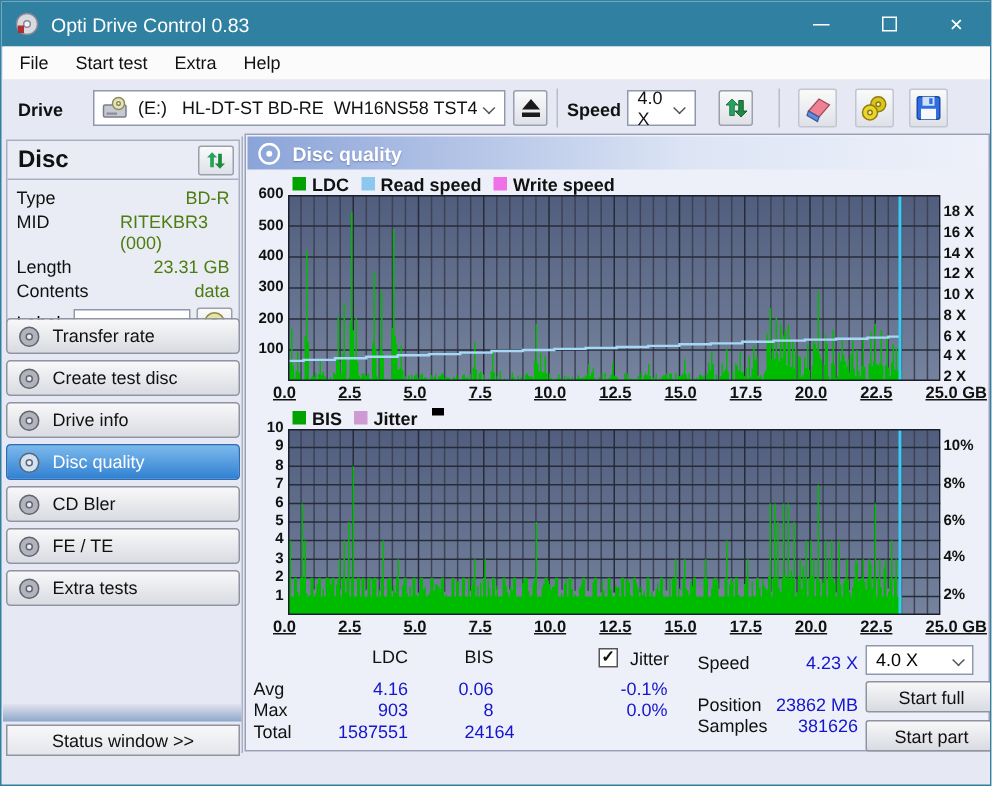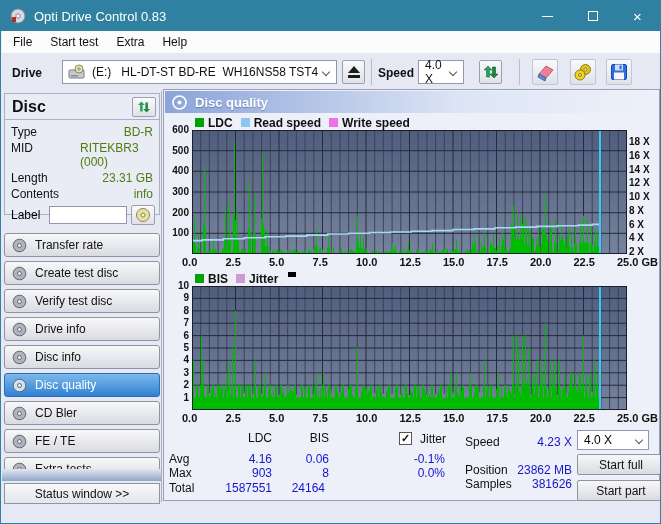--- a/index.html
+++ b/index.html
@@ -38,21 +38,21 @@
   .disc-panel-header .ttl { font-size:16px; font-weight:bold; margin-left:7px; color:#111; }
   .mini-btn { position:absolute; right:3px; top:3px; width:24px; height:20px; background:linear-gradient(#fafafa,#dfe1e8); border:1px solid #9aa0ae; border-radius:2px; display:flex; align-items:center; justify-content:center; }
   .disc-rows { padding:4px 0 0 0; }
   .disc-row { display:flex; justify-content:space-between; padding:1px 6px; font-size:12px; }
   .disc-row .lab { color:#111; }
   .disc-row .val { color:#4d7c0f;margin-left:47px; }
   .label-row { display:flex; align-items:center; padding:3px 4px 0 6px; font-size:12px; }
   .label-input { width:78px; height:18px; border:1px solid #8f98ad; background:#fff; margin-left:9px; font-size:11px; }
   .label-disc-btn { width:24px; height:20px; margin-left:4px; background:linear-gradient(#fafafa,#dfe1e8); border:1px solid #9aa0ae; border-radius:2px; display:flex; align-items:center; justify-content:center; }
 
-  .nav { position:absolute; left:2px; top:142px; width:140px;border-radius:19px; }
+  .nav { position:absolute; left:2px; top:121px; width:140px;border-radius:19px; }
   .nav-btn { position:relative; width:156px; height:24px; margin-bottom:4px; background:linear-gradient(#f8f8f9,#d9dbe2); border:1px solid #8f949e; border-radius:3px; display:flex; align-items:center; font-size:12px; color:#111; }
   .nav-btn.selected { background:linear-gradient(#7cb9ec,#3181d2); border-color:#2a6db8; color:#fff; }
   .nav-btn .nav-ico { margin:0 8px 0 7px; display:flex; }
   .side-strip { position:absolute; left:0px; top:378px; width:159px; height:12px; background:linear-gradient(#e3e5ef,#8ea7ca); }
   .status-win-btn { position:absolute; left:2px; top:392px; width:156px; height:21px; background:linear-gradient(#f8f8f9,#e4e6ec); border:1px solid #8f949e; display:flex; align-items:center; justify-content:center; font-size:12px; color:#111; }
 
   
   .main-panel { position:absolute; left:162px; top:88px; width:497px; height:412px; background:#edf0f8; border:1px solid #9ba0b8; }
   .dq-header { position:absolute; left:1px; top:1px; width:493px; height:22px; background:linear-gradient(to right,#8ba4d8,#dde5f5 60%,#eef1fa); display:flex; align-items:center; }
   .dq-header .ttl { color:#fff; font-size:13px; font-weight:bold; margin-left:8px; text-shadow:0 1px 1px rgba(60,80,140,.5); }
@@ -62,21 +62,21 @@
   .legend { position:absolute; left:30px; top:0px; height:13px; display:flex; align-items:center; font-size:12px; font-weight:bold; color:#111; }
   .legend .sq { width:9px; height:9px; margin-right:4px; display:inline-block; }
   .legend .entry { display:flex; align-items:center; margin-right:8px; }
   .legend-mark { width:8px; height:5px; background:#000; margin-left:2px; margin-top:-8px; }
   .plot { position:absolute; left:27px; top:14px; }
   .ylabL { position:absolute; left:0; top:14px; width:24px; height:124px; }
   .ylabR { position:absolute; left:464px; top:14px; width:30px; height:124px;margin-top:12px; }
   .ylabL div, .ylabR div { position:absolute; font-size:10px; font-weight:bold; color:#111; white-space:nowrap; }
   .ylabL div { right:0; }
   .xlabs { position:absolute; left:27px; top:140px; width:435px; height:13px; }
-  .xlabs div { position:absolute; font-size:11px; font-weight:bold; color:#111; white-space:nowrap; }
+  .xlabs div { position:absolute; font-size:11px; font-weight:bold; color:#111; white-space:nowrap;text-decoration:underline; }
 
   
   .stats { position:absolute; left:1px; top:338px; width:494px; height:73px; font-size:12px; }
   .stats .cell { position:absolute; color:#111; }
   .stats .num { position:absolute; color:#1515cc; text-align:right; }
   .stats .hdr { position:absolute; color:#111; text-align:right; }
   .chk { position:absolute; width:13px; height:13px; background:#fff; border:1px solid #555; font-size:11px; line-height:11px; text-align:center; color:#111; font-weight:bold; }
   .stats-combo { position:absolute; left:412px; top:2px; width:72px; height:20px; background:#fff; border:1px solid #8f98ad; display:flex; align-items:center; font-size:12px; padding-left:6px; }
   .stats-btn { position:absolute; left:412px; width:88px; height:21px; background:linear-gradient(#f8f8f9,#d9dbe2); border:1px solid #8f949e; border-radius:2px; display:flex; align-items:center; justify-content:center; font-size:12px; color:#111; }
 
@@ -200,21 +200,21 @@
           <div class="disc-row">
             <span class="lab">MID</span>
             <span class="val">RITEKBR3 (000)</span>
           </div>
           <div class="disc-row">
             <span class="lab">Length</span>
             <span class="val">23.31 GB</span>
           </div>
           <div class="disc-row">
             <span class="lab">Contents</span>
-            <span class="val">info</span>
+            <span class="val">data</span>
           </div>
         </div>
       <div class="label-row">
         <span>Label</span>
         <input class="label-input" type="text" value="" style="">
         <div class="label-disc-btn">
           <svg width="16" height="16">
             <circle cx="8" cy="8" r="6.5" fill="#e6e2a6" stroke="#8d8a52"></circle>
               <circle cx="8" cy="8" r="2" fill="#f7f5dd" stroke="#8d8a52"></circle>
           </svg>
@@ -240,39 +240,21 @@
           </span>
           <span>Create test disc</span>
         </div>
         <div class="nav-btn">
           <span class="nav-ico">
             <svg width="15" height="15">
               <circle cx="7.5" cy="7.5" r="6.3" fill="#b2b4bd" stroke="#62646e"></circle>
               <circle cx="7.5" cy="7.5" r="2" fill="#eceef5" stroke="#62646e"></circle>
             </svg>
           </span>
-          <span>Verify test disc</span>
-        </div>
-        <div class="nav-btn">
-          <span class="nav-ico">
-            <svg width="15" height="15">
-              <circle cx="7.5" cy="7.5" r="6.3" fill="#b2b4bd" stroke="#62646e"></circle>
-              <circle cx="7.5" cy="7.5" r="2" fill="#eceef5" stroke="#62646e"></circle>
-            </svg>
-          </span>
           <span>Drive info</span>
-        </div>
-        <div class="nav-btn">
-          <span class="nav-ico">
-            <svg width="15" height="15">
-              <circle cx="7.5" cy="7.5" r="6.3" fill="#b2b4bd" stroke="#62646e"></circle>
-              <circle cx="7.5" cy="7.5" r="2" fill="#eceef5" stroke="#62646e"></circle>
-            </svg>
-          </span>
-          <span>Disc info</span>
         </div>
         <div class="nav-btn selected">
           <span class="nav-ico">
             <svg width="15" height="15">
               <circle cx="7.5" cy="7.5" r="6.3" fill="#cfe2f6" stroke="#62646e"></circle>
               <circle cx="7.5" cy="7.5" r="2" fill="#eceef5" stroke="#62646e"></circle>
             </svg>
           </span>
           <span>Disc quality</span>
         </div>
@@ -523,20 +505,27 @@
           <line x1="0" y1="62.0" x2="435" y2="62.0" stroke="#262b38" stroke-width="1"></line>
           <line x1="0" y1="49.6" x2="435" y2="49.6" stroke="#262b38" stroke-width="1"></line>
           <line x1="0" y1="37.2" x2="435" y2="37.2" stroke="#262b38" stroke-width="1"></line>
           <line x1="0" y1="24.8" x2="435" y2="24.8" stroke="#262b38" stroke-width="1"></line>
           <line x1="0" y1="12.4" x2="435" y2="12.4" stroke="#262b38" stroke-width="1"></line>
           <path d="M0 124L0 107.7L1 107.9L2 108.3L3 108.2L4 108.2L5 108.2L6 108.0L7 107.5L8 107.2L9 106.7L10 106.9L11 106.7L12 107.4L13 107.5L14 106.9L15 107.1L16 106.8L17 106.7L18 107.3L19 106.5L20 106.8L21 106.4L22 106.9L23 107.2L24 106.2L25 106.7L26 107.2L27 106.8L28 107.2L29 107.2L30 106.8L31 105.9L32 106.7L33 106.2L34 106.9L35 106.7L36 106.9L37 106.3L38 107.3L39 106.6L40 107.2L41 107.1L42 106.8L43 107.3L44 107.2L45 107.1L46 106.2L47 107.4L48 107.4L49 106.6L50 107.5L51 107.7L52 107.5L53 106.6L54 106.5L55 106.9L56 107.9L57 107.6L58 108.1L59 107.1L60 108.1L61 108.0L62 108.2L63 107.5L64 107.3L65 107.2L66 108.1L67 108.2L68 107.8L69 107.5L70 108.0L71 107.9L72 108.0L73 107.7L74 108.4L75 108.1L76 108.5L77 108.0L78 108.9L79 108.4L80 109.1L81 109.0L82 108.6L83 108.9L84 109.4L85 109.5L86 108.5L87 109.5L88 108.3L89 108.5L90 109.2L91 108.4L92 108.4L93 109.5L94 109.2L95 109.5L96 109.0L97 109.2L98 109.2L99 109.4L100 108.8L101 108.5L102 109.2L103 108.4L104 108.2L105 108.7L106 109.5L107 109.4L108 108.7L109 109.1L110 108.1L111 108.5L112 108.0L113 108.1L114 107.9L115 107.8L116 109.0L117 107.7L118 107.9L119 108.8L120 108.7L121 108.7L122 107.5L123 108.4L124 108.1L125 108.3L126 107.9L127 108.3L128 107.6L129 106.8L130 106.8L131 106.8L132 107.2L133 106.8L134 108.0L135 107.6L136 106.9L137 106.7L138 107.6L139 107.0L140 106.8L141 106.5L142 107.3L143 106.3L144 106.4L145 106.8L146 106.0L147 106.6L148 107.2L149 106.4L150 106.2L151 106.9L152 106.1L153 106.8L154 106.4L155 106.8L156 106.2L157 105.8L158 107.0L159 106.1L160 106.2L161 106.1L162 106.4L163 107.1L164 107.1L165 106.3L166 106.4L167 107.2L168 106.4L169 107.4L170 106.2L171 106.3L172 106.7L173 107.2L174 107.5L175 106.6L176 106.4L177 106.4L178 107.0L179 107.6L180 107.2L181 107.8L182 107.2L183 107.2L184 108.1L185 108.2L186 106.9L187 107.6L188 107.2L189 108.3L190 107.9L191 107.6L192 108.1L193 108.4L194 108.5L195 108.0L196 108.4L197 108.7L198 107.6L199 108.4L200 107.8L201 108.1L202 108.7L203 108.0L204 108.1L205 109.4L206 108.9L207 108.6L208 109.1L209 108.5L210 109.6L211 108.8L212 109.6L213 109.3L214 108.8L215 109.3L216 109.5L217 108.8L218 109.2L219 109.4L220 109.1L221 109.3L222 109.6L223 109.3L224 108.5L225 108.4L226 108.3L227 108.2L228 108.3L229 108.4L230 109.4L231 109.0L232 109.4L233 109.3L234 108.9L235 109.0L236 109.2L237 107.9L238 107.9L239 108.0L240 107.7L241 109.0L242 108.4L243 108.9L244 107.6L245 107.4L246 108.0L247 107.5L248 107.7L249 108.6L250 107.5L251 108.0L252 107.4L253 108.1L254 107.0L255 107.4L256 107.4L257 107.0L258 107.7L259 107.4L260 107.1L261 106.6L262 107.7L263 107.5L264 106.9L265 107.5L266 106.2L267 106.7L268 106.9L269 107.5L270 107.3L271 106.2L272 107.0L273 106.0L274 106.6L275 106.9L276 106.8L277 106.9L278 106.6L279 106.1L280 105.8L281 106.6L282 107.0L283 106.8L284 106.7L285 107.2L286 105.9L287 106.2L288 106.6L289 106.2L290 106.2L291 106.6L292 106.9L293 107.1L294 107.2L295 107.4L296 106.9L297 106.5L298 106.9L299 107.6L300 107.7L301 106.4L302 107.1L303 106.6L304 107.4L305 107.2L306 107.4L307 107.4L308 107.1L309 107.9L310 107.8L311 107.3L312 107.2L313 107.1L314 107.2L315 108.4L316 107.2L317 108.2L318 108.0L319 108.1L320 107.7L321 107.5L322 108.2L323 108.9L324 108.3L325 108.3L326 108.5L327 108.6L328 108.9L329 108.8L330 109.1L331 108.8L332 108.6L333 109.1L334 108.8L335 108.8L336 108.9L337 109.5L338 109.1L339 109.2L340 108.3L341 109.2L342 108.6L343 108.5L344 108.8L345 109.5L346 108.6L347 108.7L348 109.7L349 109.6L350 109.5L351 109.1L352 108.9L353 108.4L354 108.8L355 108.9L356 108.6L357 109.1L358 108.8L359 108.6L360 108.2L361 109.4L362 108.5L363 107.9L364 108.7L365 108.7L366 109.1L367 108.9L368 108.3L369 107.9L370 108.1L371 108.2L372 108.2L373 108.1L374 107.5L375 107.6L376 107.3L377 107.4L378 108.3L379 107.4L380 107.8L381 108.2L382 107.2L383 106.7L384 107.4L385 106.7L386 107.2L387 107.1L388 106.9L389 107.7L390 106.3L391 106.6L392 106.3L393 106.7L394 106.7L395 106.5L396 107.2L397 106.7L398 107.0L399 106.6L400 106.2L401 106.5L402 107.1L403 106.0L404 106.8L405 106.3L406 105.8L407 106.6L408 106.7L408 124Z" fill="#7e7c9e" stroke="none"></path>
           <path d="M0.5 124V99.2M1.5 124V74.4M2.5 124V111.6M3.5 124V111.6M4.5 124V99.2M5.5 124V99.2M6.5 124V108.4M7.5 124V111.0M8.5 124V99.2M9.5 124V49.6M10.5 124V99.2M11.5 124V74.4M12.5 124V109.4M13.5 124V111.6M14.5 124V110.6M15.5 124V99.2M16.5 124V99.2M17.5 124V111.6M18.5 124V109.5M19.5 124V103.4M20.5 124V99.2M21.5 124V99.2M22.5 124V111.6M23.5 124V106.7M24.5 124V111.6M25.5 124V99.2M26.5 124V99.2M27.5 124V99.6M28.5 124V103.5M29.5 124V99.2M30.5 124V99.2M31.5 124V111.5M32.5 124V103.7M33.5 124V99.2M34.5 124V86.8M35.5 124V111.6M36.5 124V99.2M37.5 124V74.4M38.5 124V108.8M39.5 124V99.2M40.5 124V62.0M41.5 124V111.6M42.5 124V99.2M43.5 124V24.8M44.5 124V111.6M45.5 124V111.6M46.5 124V99.2M47.5 124V99.2M48.5 124V111.6M49.5 124V99.2M50.5 124V99.2M51.5 124V111.6M52.5 124V111.6M53.5 124V99.2M54.5 124V99.2M55.5 124V111.6M56.5 124V100.3M57.5 124V99.2M58.5 124V99.2M59.5 124V111.6M60.5 124V107.1M61.5 124V111.6M62.5 124V99.2M63.5 124V74.4M64.5 124V111.6M65.5 124V111.6M66.5 124V100.8M67.5 124V99.2M68.5 124V99.2M69.5 124V111.6M70.5 124V104.5M71.5 124V109.0M72.5 124V99.2M73.5 124V86.8M74.5 124V111.6M75.5 124V111.6M76.5 124V104.4M77.5 124V99.2M78.5 124V99.2M79.5 124V109.4M80.5 124V111.6M81.5 124V105.2M82.5 124V111.6M83.5 124V99.2M84.5 124V99.2M85.5 124V110.4M86.5 124V111.6M87.5 124V108.6M88.5 124V99.2M89.5 124V99.2M90.5 124V107.2M91.5 124V105.5M92.5 124V111.6M93.5 124V110.7M94.5 124V109.2M95.5 124V99.2M96.5 124V99.2M97.5 124V108.0M98.5 124V103.3M99.5 124V103.9M100.5 124V105.1M101.5 124V106.7M102.5 124V99.2M103.5 124V99.2M104.5 124V111.6M105.5 124V110.1M106.5 124V111.6M107.5 124V111.6M108.5 124V111.6M109.5 124V99.2M110.5 124V99.2M111.5 124V111.6M112.5 124V102.2M113.5 124V101.4M114.5 124V111.6M115.5 124V111.6M116.5 124V99.2M117.5 124V99.2M118.5 124V111.6M119.5 124V111.6M120.5 124V99.2M121.5 124V111.6M122.5 124V104.7M123.5 124V99.2M124.5 124V86.8M125.5 124V111.6M126.5 124V104.7M127.5 124V111.6M128.5 124V102.4M129.5 124V111.6M130.5 124V99.2M131.5 124V86.8M132.5 124V111.6M133.5 124V100.7M134.5 124V106.1M135.5 124V111.6M136.5 124V99.2M137.5 124V99.2M138.5 124V111.2M139.5 124V104.5M140.5 124V111.6M141.5 124V111.6M142.5 124V111.6M143.5 124V99.2M144.5 124V99.2M145.5 124V104.6M146.5 124V108.8M147.5 124V111.6M148.5 124V105.3M149.5 124V107.1M150.5 124V99.2M151.5 124V99.2M152.5 124V111.6M153.5 124V111.6M154.5 124V111.6M155.5 124V111.6M156.5 124V102.9M157.5 124V99.2M158.5 124V99.2M159.5 124V99.8M160.5 124V107.9M161.5 124V111.6M162.5 124V110.8M163.5 124V102.4M164.5 124V99.2M165.5 124V62.0M166.5 124V111.6M167.5 124V111.6M168.5 124V111.6M169.5 124V105.5M170.5 124V103.3M171.5 124V99.2M172.5 124V99.2M173.5 124V101.1M174.5 124V103.3M175.5 124V107.2M176.5 124V105.3M177.5 124V105.0M178.5 124V99.2M179.5 124V99.2M180.5 124V111.6M181.5 124V111.6M182.5 124V109.3M183.5 124V111.6M184.5 124V102.8M185.5 124V100.1M186.5 124V111.6M187.5 124V99.2M188.5 124V99.2M189.5 124V106.6M190.5 124V111.6M191.5 124V110.1M192.5 124V111.6M193.5 124V111.6M194.5 124V106.0M195.5 124V104.0M196.5 124V99.2M197.5 124V99.2M198.5 124V111.6M199.5 124V111.6M200.5 124V111.6M201.5 124V111.6M202.5 124V111.6M203.5 124V102.0M204.5 124V99.2M205.5 124V99.2M206.5 124V111.6M207.5 124V111.6M208.5 124V111.6M209.5 124V100.5M210.5 124V107.6M211.5 124V111.6M212.5 124V111.6M213.5 124V99.2M214.5 124V99.2M215.5 124V107.0M216.5 124V111.6M217.5 124V111.6M218.5 124V103.9M219.5 124V105.6M220.5 124V105.6M221.5 124V111.6M222.5 124V99.2M223.5 124V99.2M224.5 124V111.6M225.5 124V100.8M226.5 124V99.7M227.5 124V102.5M228.5 124V110.7M229.5 124V111.6M230.5 124V99.2M231.5 124V99.2M232.5 124V103.0M233.5 124V106.4M234.5 124V111.6M235.5 124V105.0M236.5 124V110.6M237.5 124V108.0M238.5 124V111.6M239.5 124V99.2M240.5 124V99.2M241.5 124V111.6M242.5 124V108.6M243.5 124V111.6M244.5 124V111.6M245.5 124V106.9M246.5 124V102.6M247.5 124V108.0M248.5 124V99.2M249.5 124V99.2M250.5 124V111.6M251.5 124V111.6M252.5 124V111.6M253.5 124V111.6M254.5 124V99.6M255.5 124V111.6M256.5 124V99.3M257.5 124V99.2M258.5 124V86.8M259.5 124V111.6M260.5 124V106.0M261.5 124V111.6M262.5 124V111.6M263.5 124V99.2M264.5 124V86.8M265.5 124V106.1M266.5 124V107.8M267.5 124V110.9M268.5 124V101.8M269.5 124V104.9M270.5 124V99.2M271.5 124V99.2M272.5 124V111.6M273.5 124V111.6M274.5 124V111.6M275.5 124V111.6M276.5 124V111.6M277.5 124V99.2M278.5 124V86.8M279.5 124V100.2M280.5 124V111.6M281.5 124V111.6M282.5 124V106.5M283.5 124V100.3M284.5 124V99.2M285.5 124V99.2M286.5 124V102.3M287.5 124V111.6M288.5 124V111.6M289.5 124V111.6M290.5 124V111.6M291.5 124V99.2M292.5 124V74.4M293.5 124V111.6M294.5 124V103.6M295.5 124V99.3M296.5 124V101.9M297.5 124V111.6M298.5 124V99.2M299.5 124V99.2M300.5 124V110.6M301.5 124V111.6M302.5 124V111.6M303.5 124V111.6M304.5 124V103.3M305.5 124V99.2M306.5 124V86.8M307.5 124V111.6M308.5 124V111.6M309.5 124V101.3M310.5 124V110.8M311.5 124V111.6M312.5 124V99.2M313.5 124V99.2M314.5 124V106.2M315.5 124V111.6M316.5 124V100.2M317.5 124V104.1M318.5 124V106.2M319.5 124V107.4M320.5 124V98.1M321.5 124V49.6M322.5 124V111.6M323.5 124V99.2M324.5 124V49.6M325.5 124V99.2M326.5 124V62.0M327.5 124V106.2M328.5 124V108.7M329.5 124V99.2M330.5 124V49.6M331.5 124V96.6M332.5 124V99.2M333.5 124V49.6M334.5 124V99.3M335.5 124V94.1M336.5 124V99.2M337.5 124V62.0M338.5 124V111.6M339.5 124V108.7M340.5 124V98.1M341.5 124V86.8M342.5 124V106.8M343.5 124V91.5M344.5 124V99.2M345.5 124V74.4M346.5 124V111.6M347.5 124V99.2M348.5 124V74.4M349.5 124V97.8M350.5 124V86.9M351.5 124V111.5M352.5 124V99.2M353.5 124V37.2M354.5 124V101.8M355.5 124V111.6M356.5 124V102.5M357.5 124V99.2M358.5 124V74.4M359.5 124V111.6M360.5 124V86.7M361.5 124V99.2M362.5 124V74.4M363.5 124V99.3M364.5 124V102.5M365.5 124V111.6M366.5 124V99.2M367.5 124V74.4M368.5 124V103.8M369.5 124V111.6M370.5 124V102.3M371.5 124V99.2M372.5 124V86.8M373.5 124V100.2M374.5 124V108.7M375.5 124V111.6M376.5 124V105.5M377.5 124V99.2M378.5 124V86.8M379.5 124V89.2M380.5 124V101.6M381.5 124V100.4M382.5 124V99.2M383.5 124V86.8M384.5 124V101.7M385.5 124V107.0M386.5 124V99.2M387.5 124V86.8M388.5 124V89.5M389.5 124V106.2M390.5 124V99.2M391.5 124V49.6M392.5 124V111.6M393.5 124V99.2M394.5 124V86.8M395.5 124V105.5M396.5 124V111.6M397.5 124V92.7M398.5 124V86.8M399.5 124V111.5M400.5 124V108.5M401.5 124V99.2M402.5 124V74.4M403.5 124V111.6M404.5 124V99.2M405.5 124V86.8M406.5 124V111.6M407.5 124V111.6M408.5 124V111.3" stroke="#00bc00" stroke-width="1" fill="none"></path>
           <line x1="408" y1="0" x2="408" y2="124" stroke="#38ccf4" stroke-width="2"></line>
           <rect x="0.5" y="0.5" width="434" height="123" fill="none" stroke="#1a1f2b" stroke-width="1"></rect>
         </svg>
+      <div class="ylabR" id="ylabR1">
+          <div style="top: -6px;">10%</div>
+          <div style="top: 18.8px;">8%</div>
+          <div style="top: 43.6px;">6%</div>
+          <div style="top: 68.4px;">4%</div>
+          <div style="top: 93.2px;">2%</div>
+        </div>
       <div class="xlabs" id="xlabs1">
           <div style="left: -10px;">0.0</div>
           <div style="left: 33.5px;">2.5</div>
           <div style="left: 77px;">5.0</div>
           <div style="left: 120.5px;">7.5</div>
           <div style="left: 164px;">10.0</div>
           <div style="left: 207.5px;">12.5</div>
           <div style="left: 251px;">15.0</div>
           <div style="left: 294.5px;">17.5</div>
           <div style="left: 338px;">20.0</div>
@@ -553,21 +542,21 @@
       <div class="cell" style="left:4px;top:38px;">Max</div>
       <div class="cell" style="left:4px;top:53px;">Total</div>
 
       <div class="num" style="left:47px;top:24px;width:60px;">4.16</div>
       <div class="num" style="left:104px;top:24px;width:60px;">0.06</div>
       <div class="num" style="left:220px;top:24px;width:60px;">-0.1%</div>
       <div class="num" style="left:47px;top:38px;width:60px;">903</div>
       <div class="num" style="left:104px;top:38px;width:60px;">8</div>
       <div class="num" style="left:220px;top:38px;width:60px;">0.0%</div>
       <div class="num" style="left:47px;top:53px;width:60px;">1587551</div>
-      <div class="num" style="left:100px;top:53px;width:60px;">24164</div>
+      <div class="num" style="left:118px;top:53px;width:60px;">24164</div>
 
       <div class="chk" style="left:234px;top:4px;">✓</div>
       <div class="cell" style="left:255px;top:4px;">Jitter</div>
 
       <div class="cell" style="left:300px;top:7px;">Speed</div>
       <div class="num" style="left:337px;top:7px;width:70px;">4.23 X</div>
       <div class="cell" style="left:300px;top:35px;">Position</div>
       <div class="num" style="left:337px;top:35px;width:70px;">23862 MB</div>
       <div class="cell" style="left:300px;top:49px;">Samples</div>
       <div class="num" style="left:337px;top:49px;width:70px;">381626</div>

